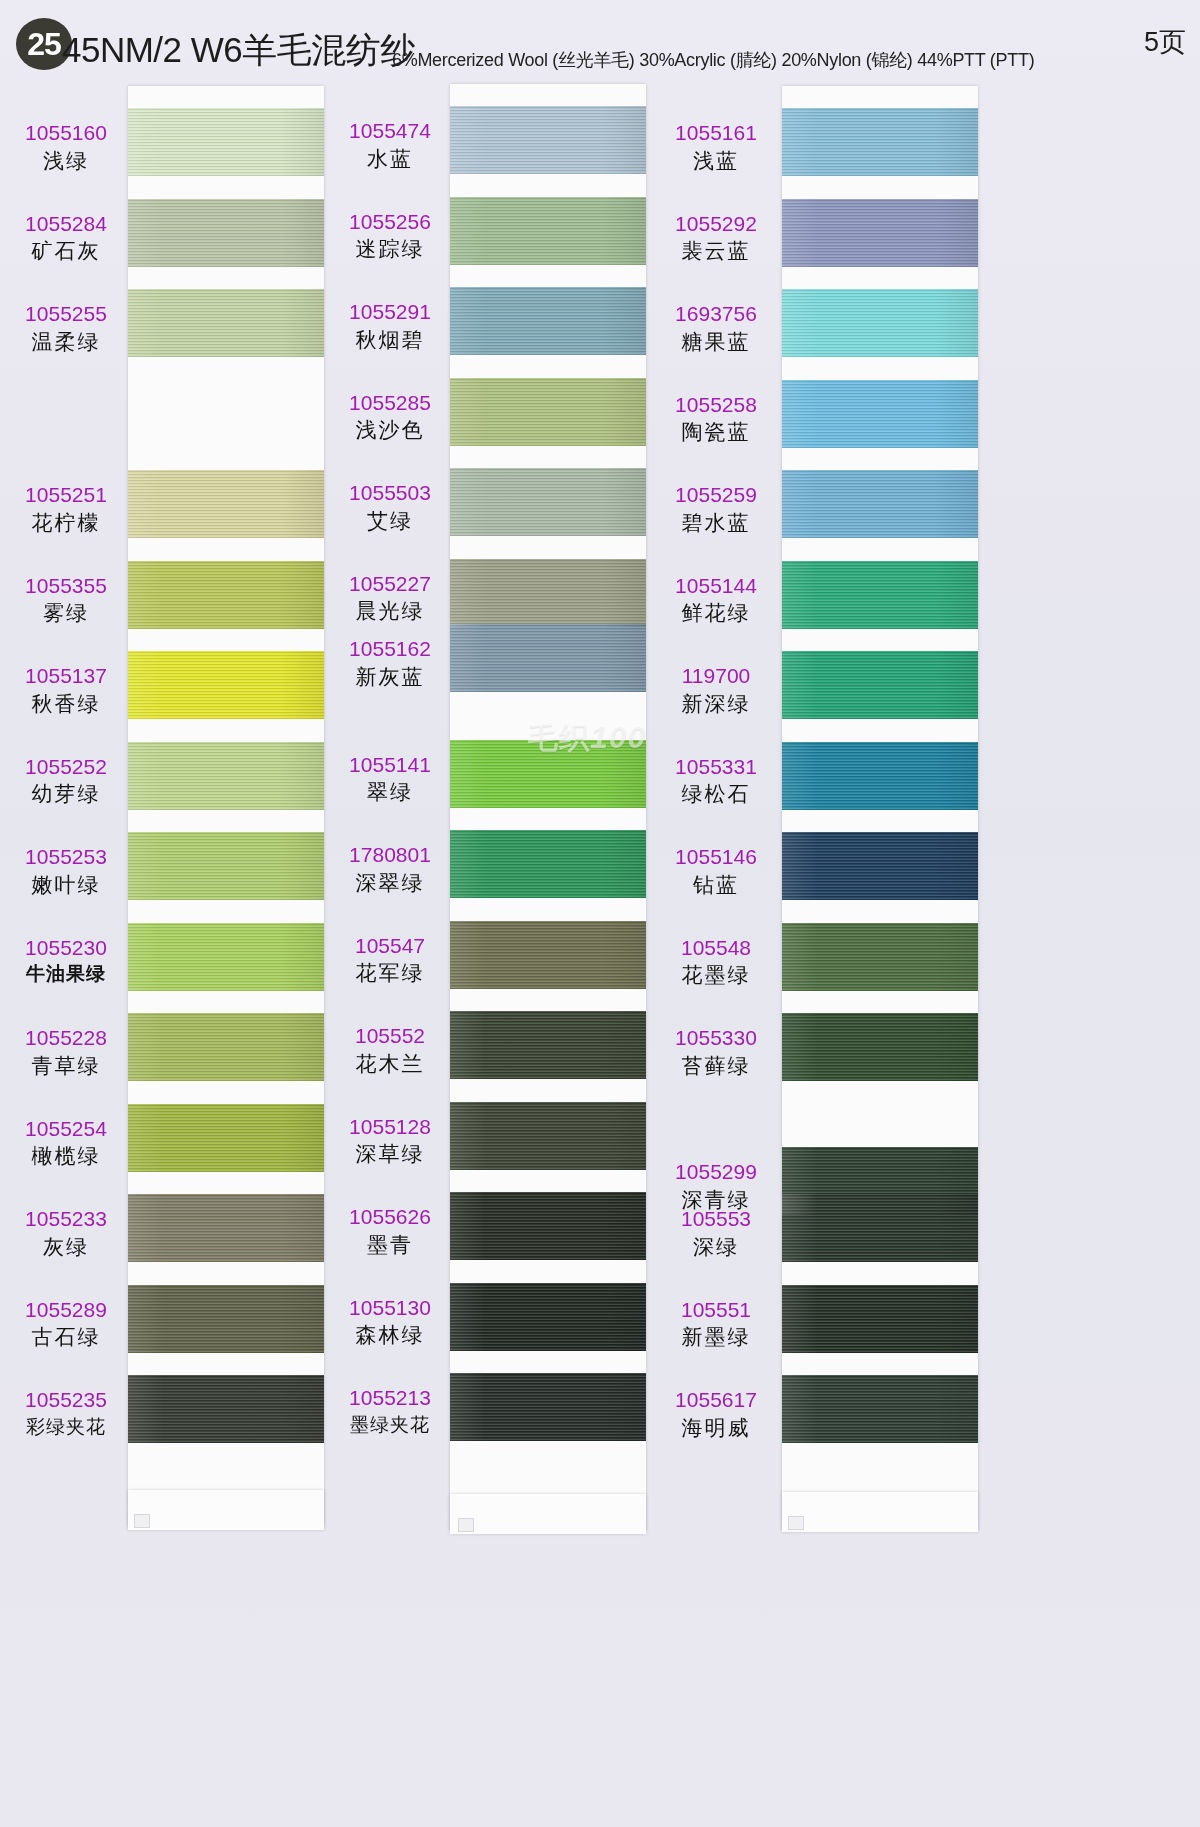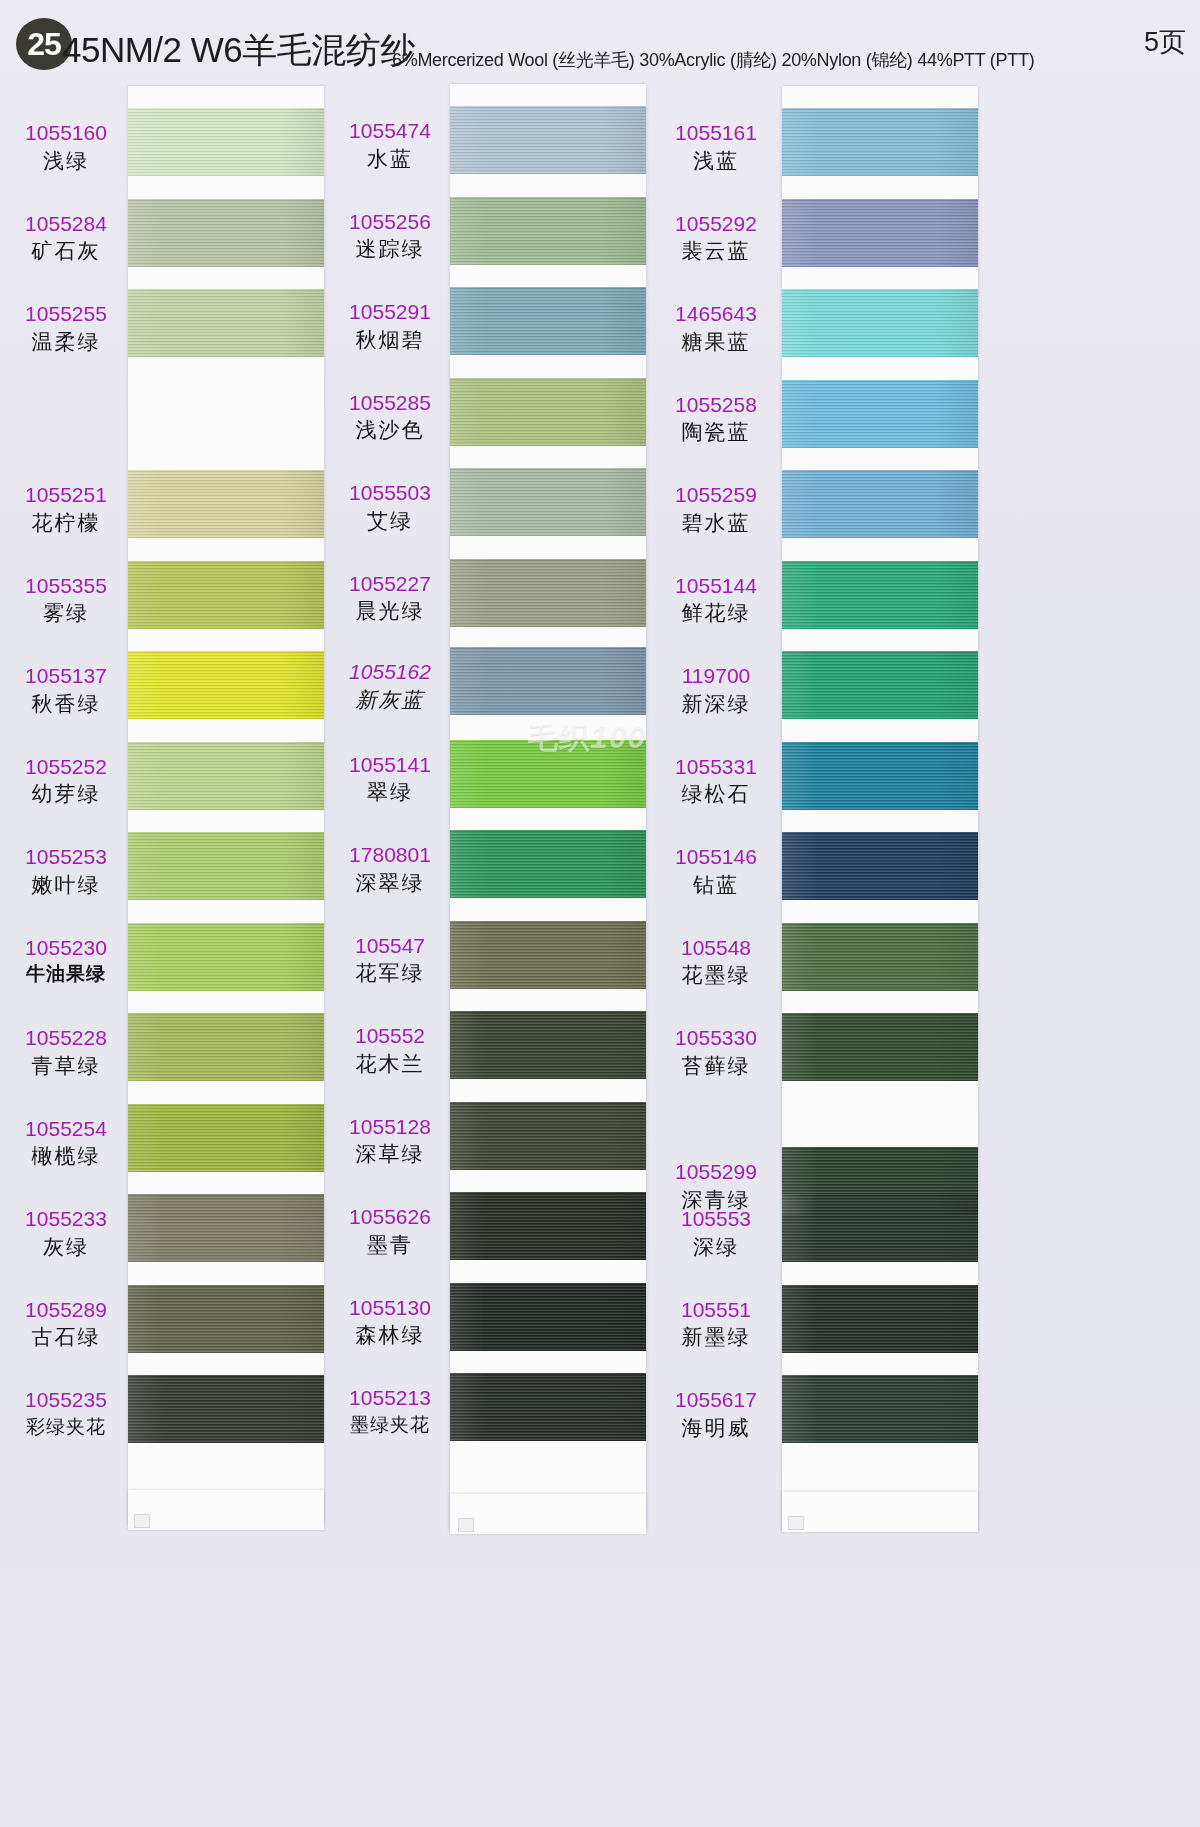--- a/index.html
+++ b/index.html
@@ -365,21 +365,21 @@
           <span class="cname">艾绿</span>
         </div>
       </div>
       <div class="row" style="top: 472.5px;">
         <div class="swatch" style="background: rgb(155, 158, 134);"></div>
         <div class="label">
           <span class="code">1055227</span>
           <span class="cname">晨光绿</span>
         </div>
       </div>
-      <div class="row" style="top: 561px; font-style: italic;">
+      <div class="row" style="top: 538px;">
         <div class="swatch" style="background: rgb(125, 150, 168);"></div>
         <div class="label">
           <span class="code">1055162</span>
           <span class="cname">新灰蓝</span>
         </div>
       </div>
       <div class="row" style="top: 653.5px;">
         <div class="swatch" style="background: rgb(118, 201, 61);"></div>
         <div class="label">
           <span class="code">1055141</span>
@@ -451,21 +451,21 @@
       <div class="row" style="top: 112.5px;">
         <div class="swatch" style="background: rgb(139, 149, 189);"></div>
         <div class="label">
           <span class="code">1055292</span>
           <span class="cname">裴云蓝</span>
         </div>
       </div>
       <div class="row" style="top: 203px;">
         <div class="swatch" style="background: rgb(123, 217, 218);"></div>
         <div class="label">
-          <span class="code">1465643</span>
+          <span class="code">1693756</span>
           <span class="cname">糖果蓝</span>
         </div>
       </div>
       <div class="row" style="top: 293.5px;">
         <div class="swatch" style="background: rgb(108, 187, 224);"></div>
         <div class="label">
           <span class="code">1055258</span>
           <span class="cname">陶瓷蓝</span>
         </div>
       </div>

